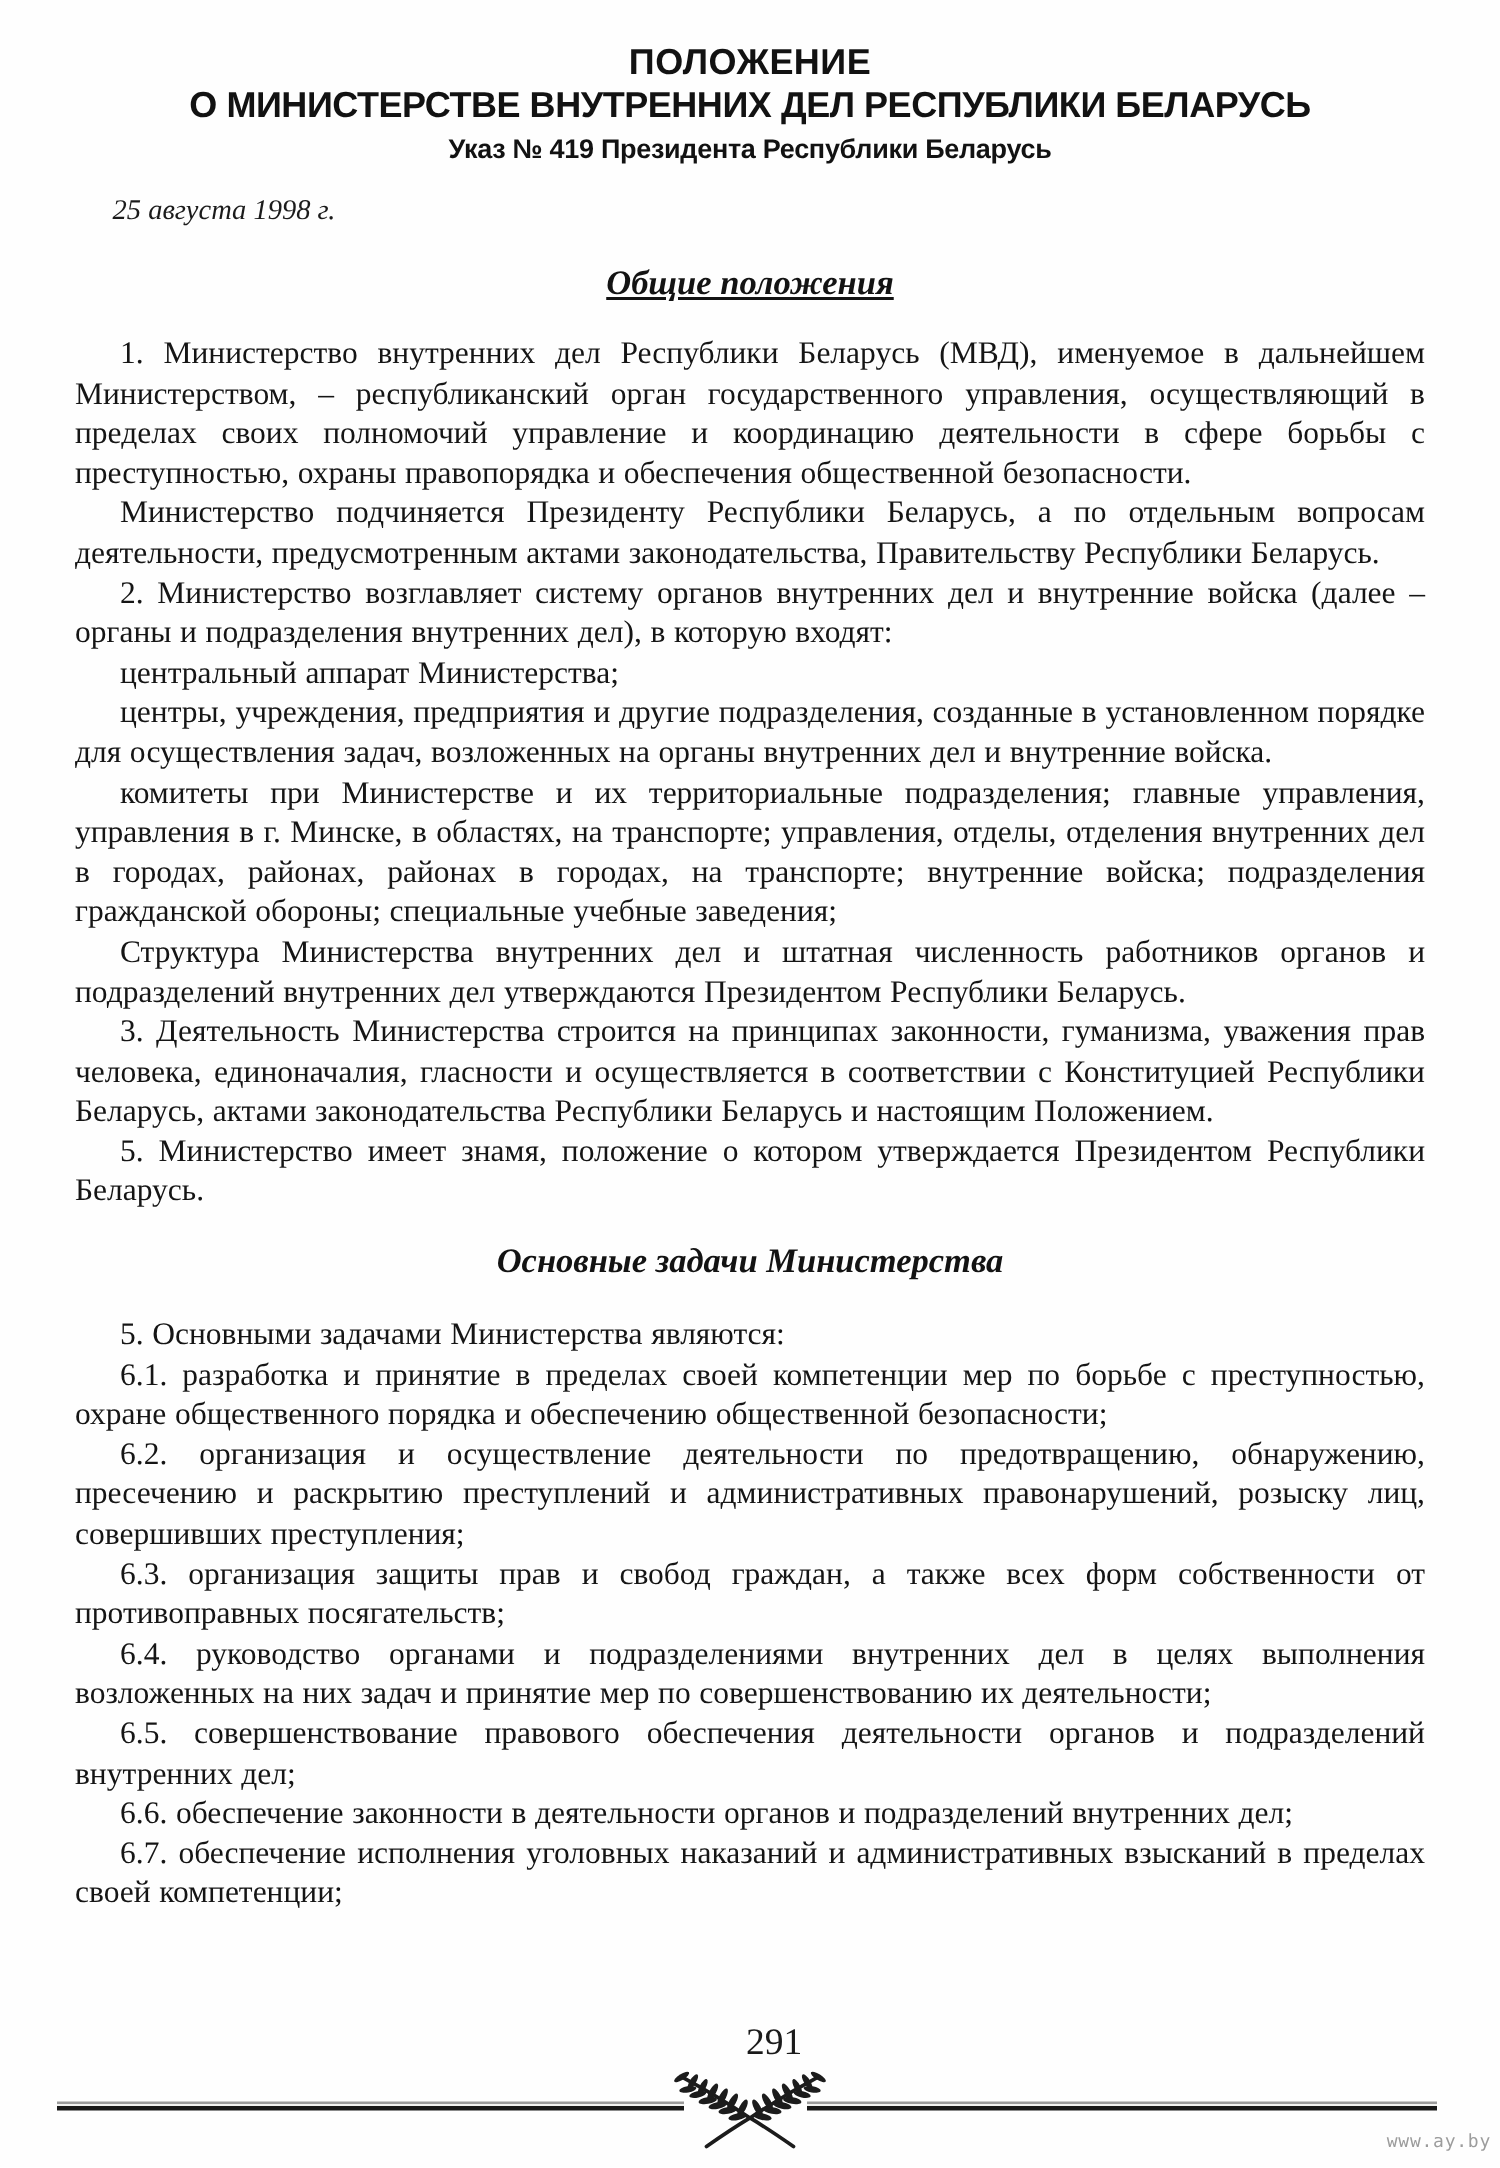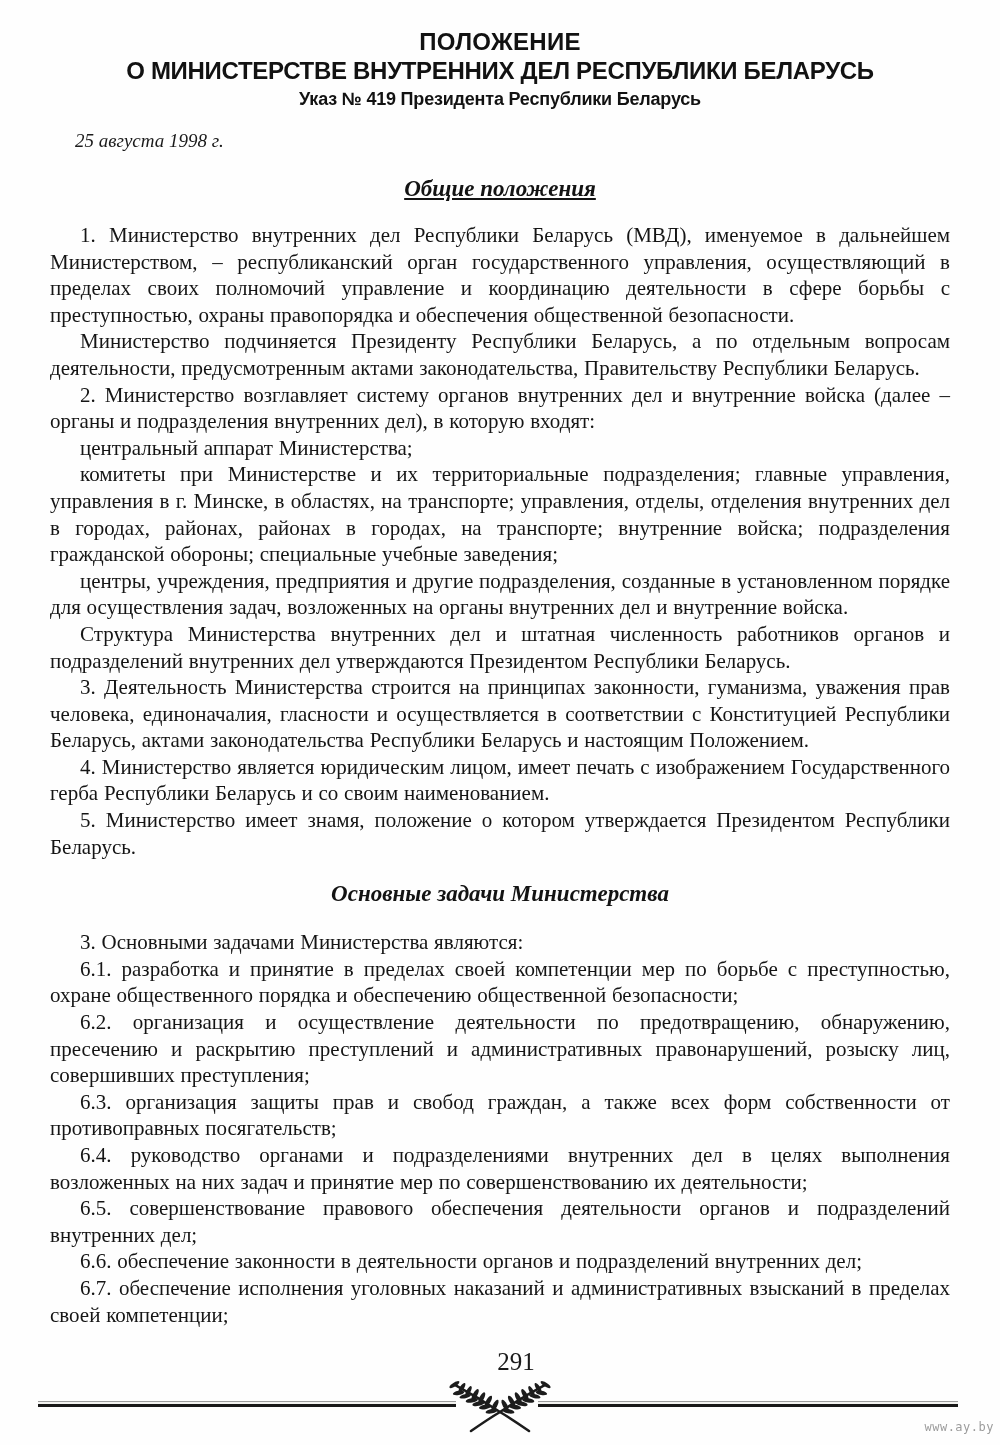--- a/index.html
+++ b/index.html
@@ -95,32 +95,31 @@
 
   <div class="doc-date">25 августа 1998 г.</div>
 
   <h2 class="section-heading first">Общие положения</h2>
 
   <div class="body-text">
     <p class="para">1. Министерство внутренних дел Республики Беларусь (МВД), именуемое в дальнейшем Министерством, – республиканский орган государственного управления, осуществляющий в пределах своих полномочий управление и координацию деятельности в сфере борьбы с преступностью, охраны правопорядка и обеспечения общественной безопасности.</p>
     <p class="para">Министерство подчиняется Президенту Республики Беларусь, а по отдельным вопросам деятельности, предусмотренным актами законодательства, Правительству Республики Беларусь.</p>
     <p class="para">2. Министерство возглавляет систему органов внутренних дел и внутренние войска (далее – органы и подразделения внутренних дел), в которую входят:</p>
     <p class="para">центральный аппарат Министерства;</p>
+    <p class="para">центры, учреждения, предприятия и другие подразделения, созданные в установленном порядке для осуществления задач, возложенных на органы внутренних дел и внутренние войска.</p>
     <p class="para">комитеты при Министерстве и их территориальные подразделения; главные управления, управления в г. Минске, в областях, на транспорте; управления, отделы, отделения внутренних дел в городах, районах, районах в городах, на транспорте; внутренние войска; подразделения гражданской обороны; специальные учебные заведения;</p>
-    <p class="para">центры, учреждения, предприятия и другие подразделения, созданные в установленном порядке для осуществления задач, возложенных на органы внутренних дел и внутренние войска.</p>
     <p class="para">Структура Министерства внутренних дел и штатная численность работников органов и подразделений внутренних дел утверждаются Президентом Республики Беларусь.</p>
     <p class="para">3. Деятельность Министерства строится на принципах законности, гуманизма, уважения прав человека, единоначалия, гласности и осуществляется в соответствии с Конституцией Республики Беларусь, актами законодательства Республики Беларусь и настоящим Положением.</p>
-    <p class="para">4. Министерство является юридическим лицом, имеет печать с изображением Государственного герба Республики Беларусь и со своим наименованием.</p>
     <p class="para">5. Министерство имеет знамя, положение о котором утверждается Президентом Республики Беларусь.</p>
   </div>
 
   <h2 class="section-heading second">Основные задачи Министерства</h2>
 
   <div class="body-text">
-    <p class="para">3. Основными задачами Министерства являются:</p>
+    <p class="para">5. Основными задачами Министерства являются:</p>
     <p class="para">6.1. разработка и принятие в пределах своей компетенции мер по борьбе с преступностью, охране общественного порядка и обеспечению общественной безопасности;</p>
     <p class="para">6.2. организация и осуществление деятельности по предотвращению, обнаружению, пресечению и раскрытию преступлений и административных правонарушений, розыску лиц, совершивших преступления;</p>
     <p class="para">6.3. организация защиты прав и свобод граждан, а также всех форм собственности от противоправных посягательств;</p>
     <p class="para">6.4. руководство органами и подразделениями внутренних дел в целях выполнения возложенных на них задач и принятие мер по совершенствованию их деятельности;</p>
     <p class="para">6.5. совершенствование правового обеспечения деятельности органов и подразделений внутренних дел;</p>
     <p class="para">6.6. обеспечение законности в деятельности органов и подразделений внутренних дел;</p>
     <p class="para">6.7. обеспечение исполнения уголовных наказаний и административных взысканий в пределах своей компетенции;</p>
   </div>
 
   <div class="page-number">291</div>

